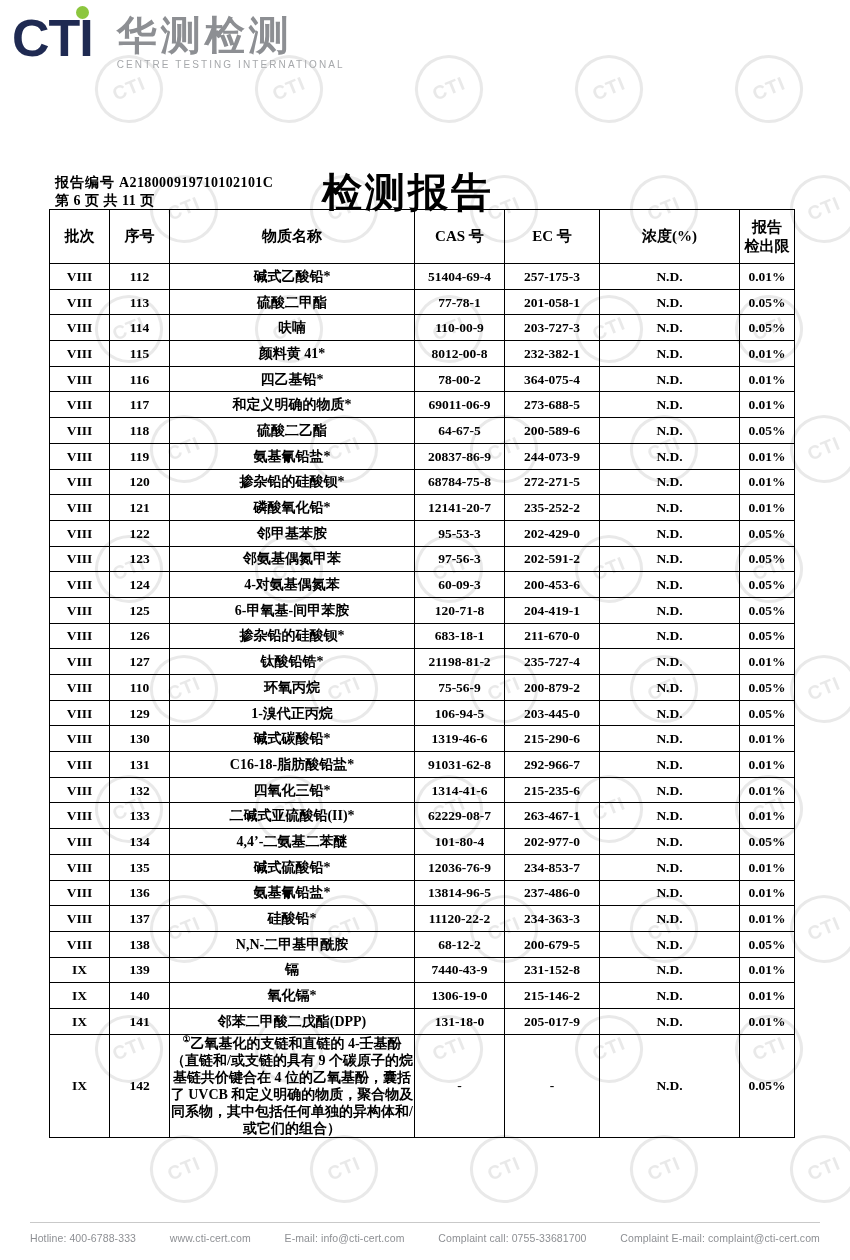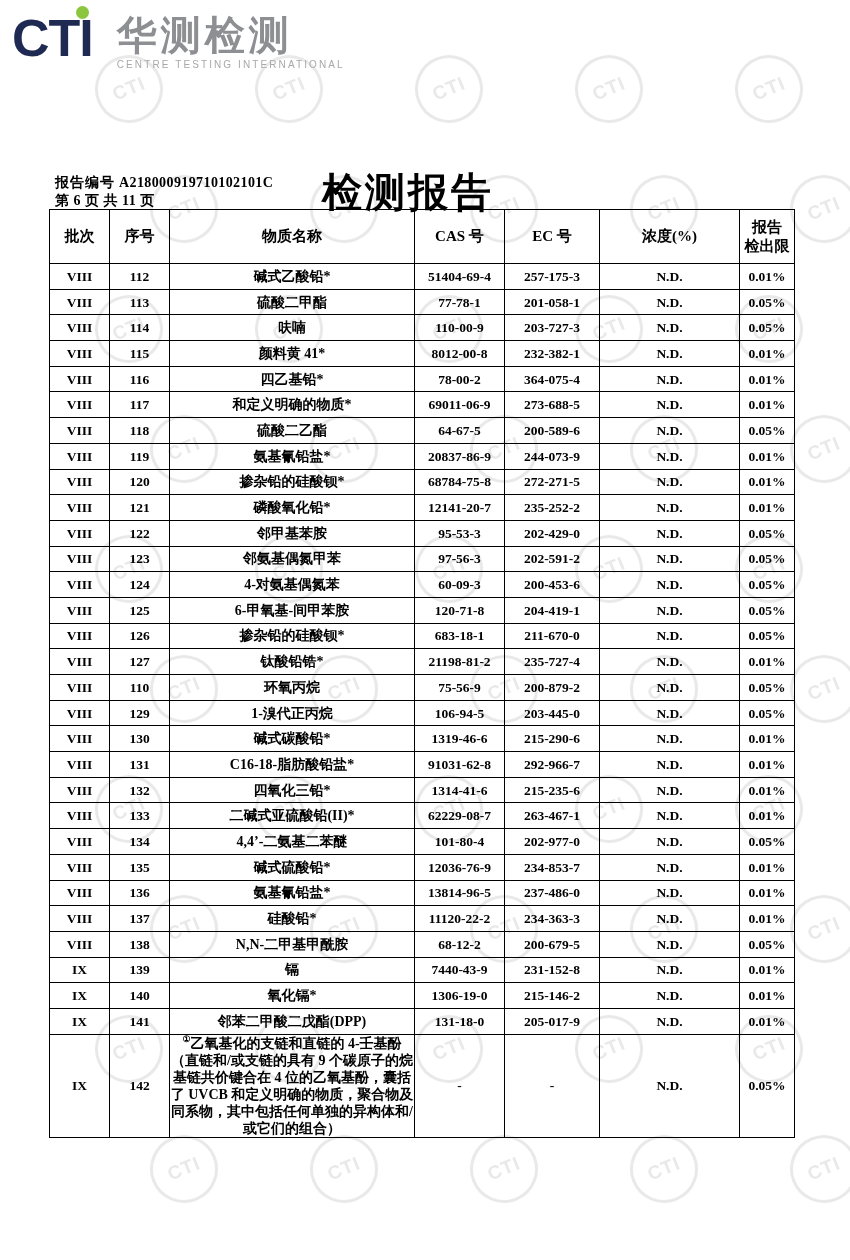--- a/index.html
+++ b/index.html
@@ -585,14 +585,24 @@
           <td class="col-idx">142</td>
           <td class="long-name"><span class="sup-marker">①</span>乙氧基化的支链和直链的 4-壬基酚（直链和/或支链的具有 9 个碳原子的烷基链共价键合在 4 位的乙氧基酚，囊括了 UVCB 和定义明确的物质，聚合物及同系物，其中包括任何单独的异构体和/或它们的组合）</td>
           <td class="col-cas">-</td>
           <td class="col-ec">-</td>
           <td class="col-conc">N.D.</td>
           <td class="col-lod">0.05%</td>
         </tr>
       </tbody>
   </table>
 
+  <div id="footer">
+    <div id="footer-rule"></div>
+    <div id="footer-text">
+      <span>Hotline: 400-6788-333</span>
+      <span>www.cti-cert.com</span>
+      <span>E-mail: info@cti-cert.com</span>
+      <span>Complaint call: 0755-33681700</span>
+      <span>Complaint E-mail: complaint@cti-cert.com</span>
+    </div>
+  </div>
 
 </div>
 
 </body></html>

